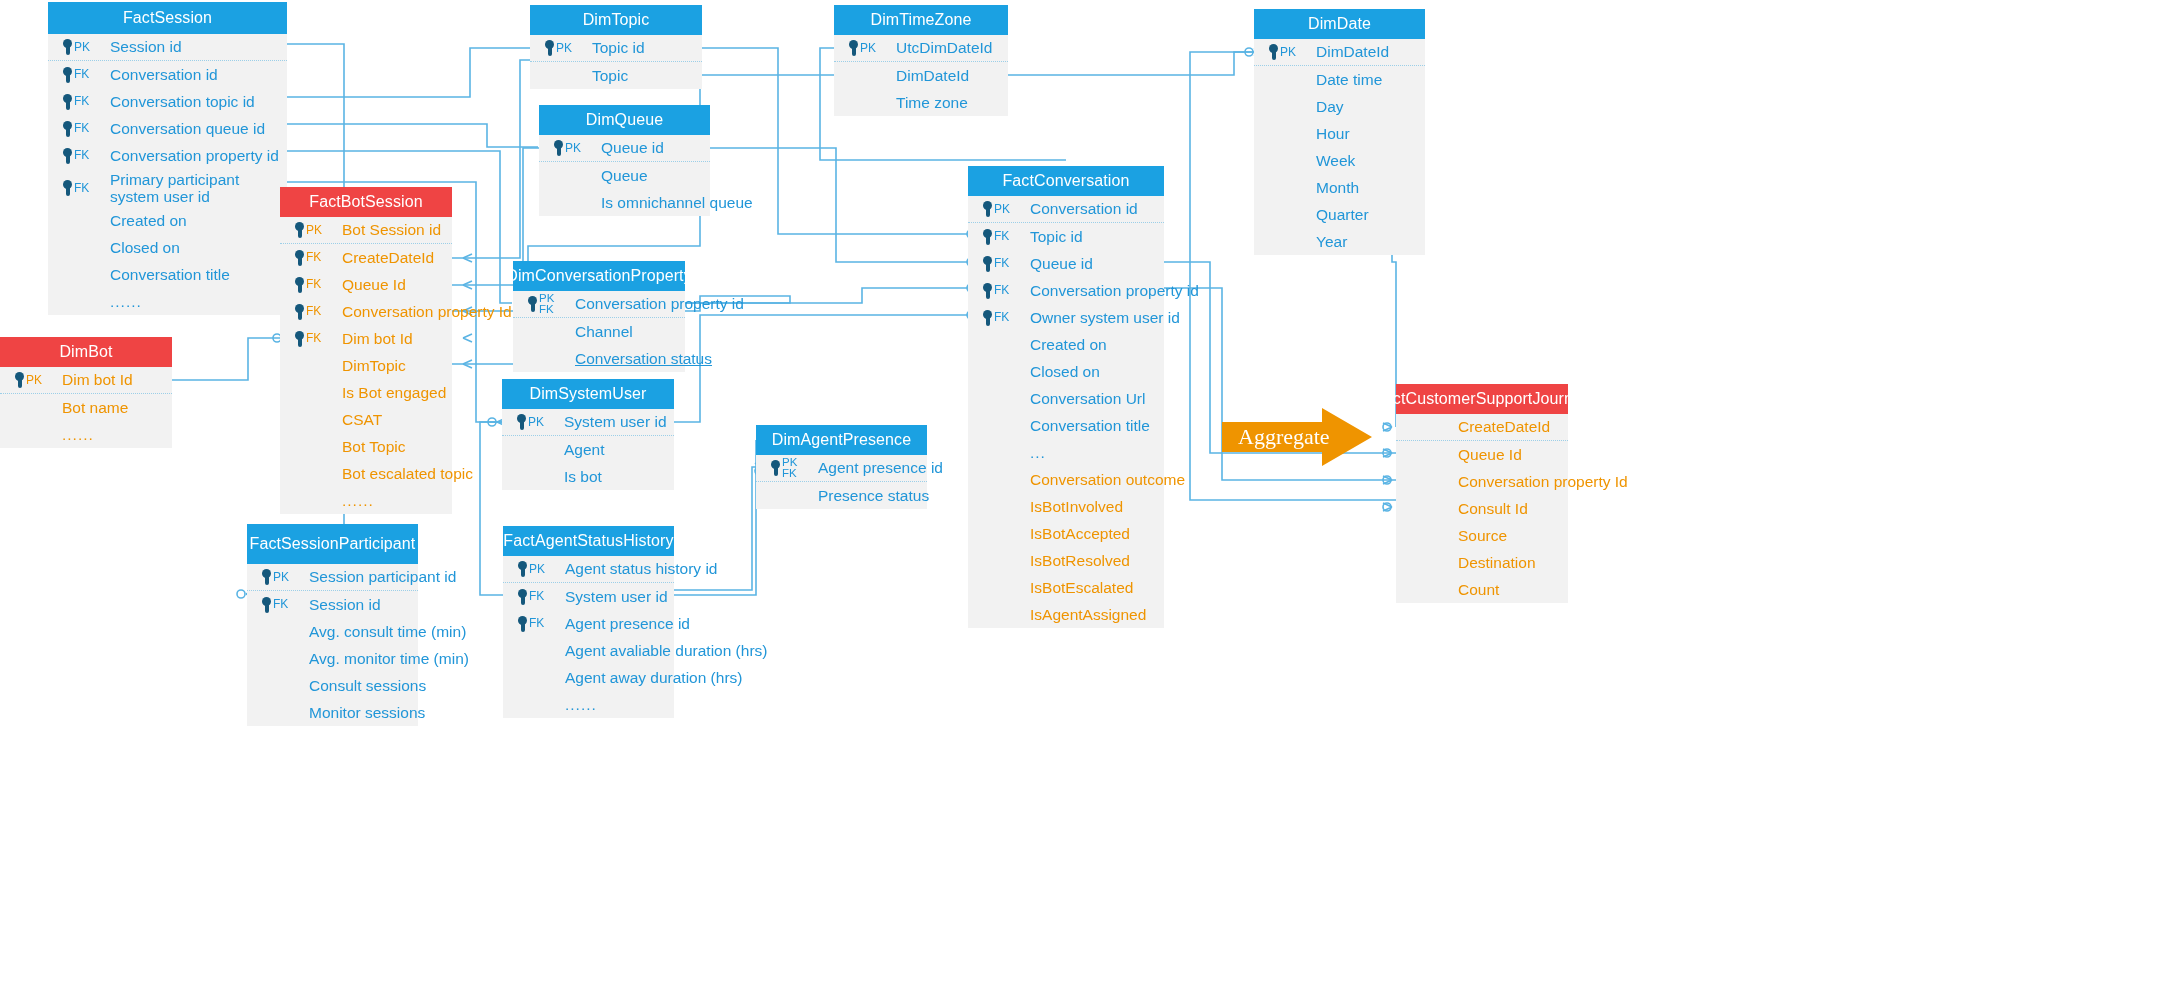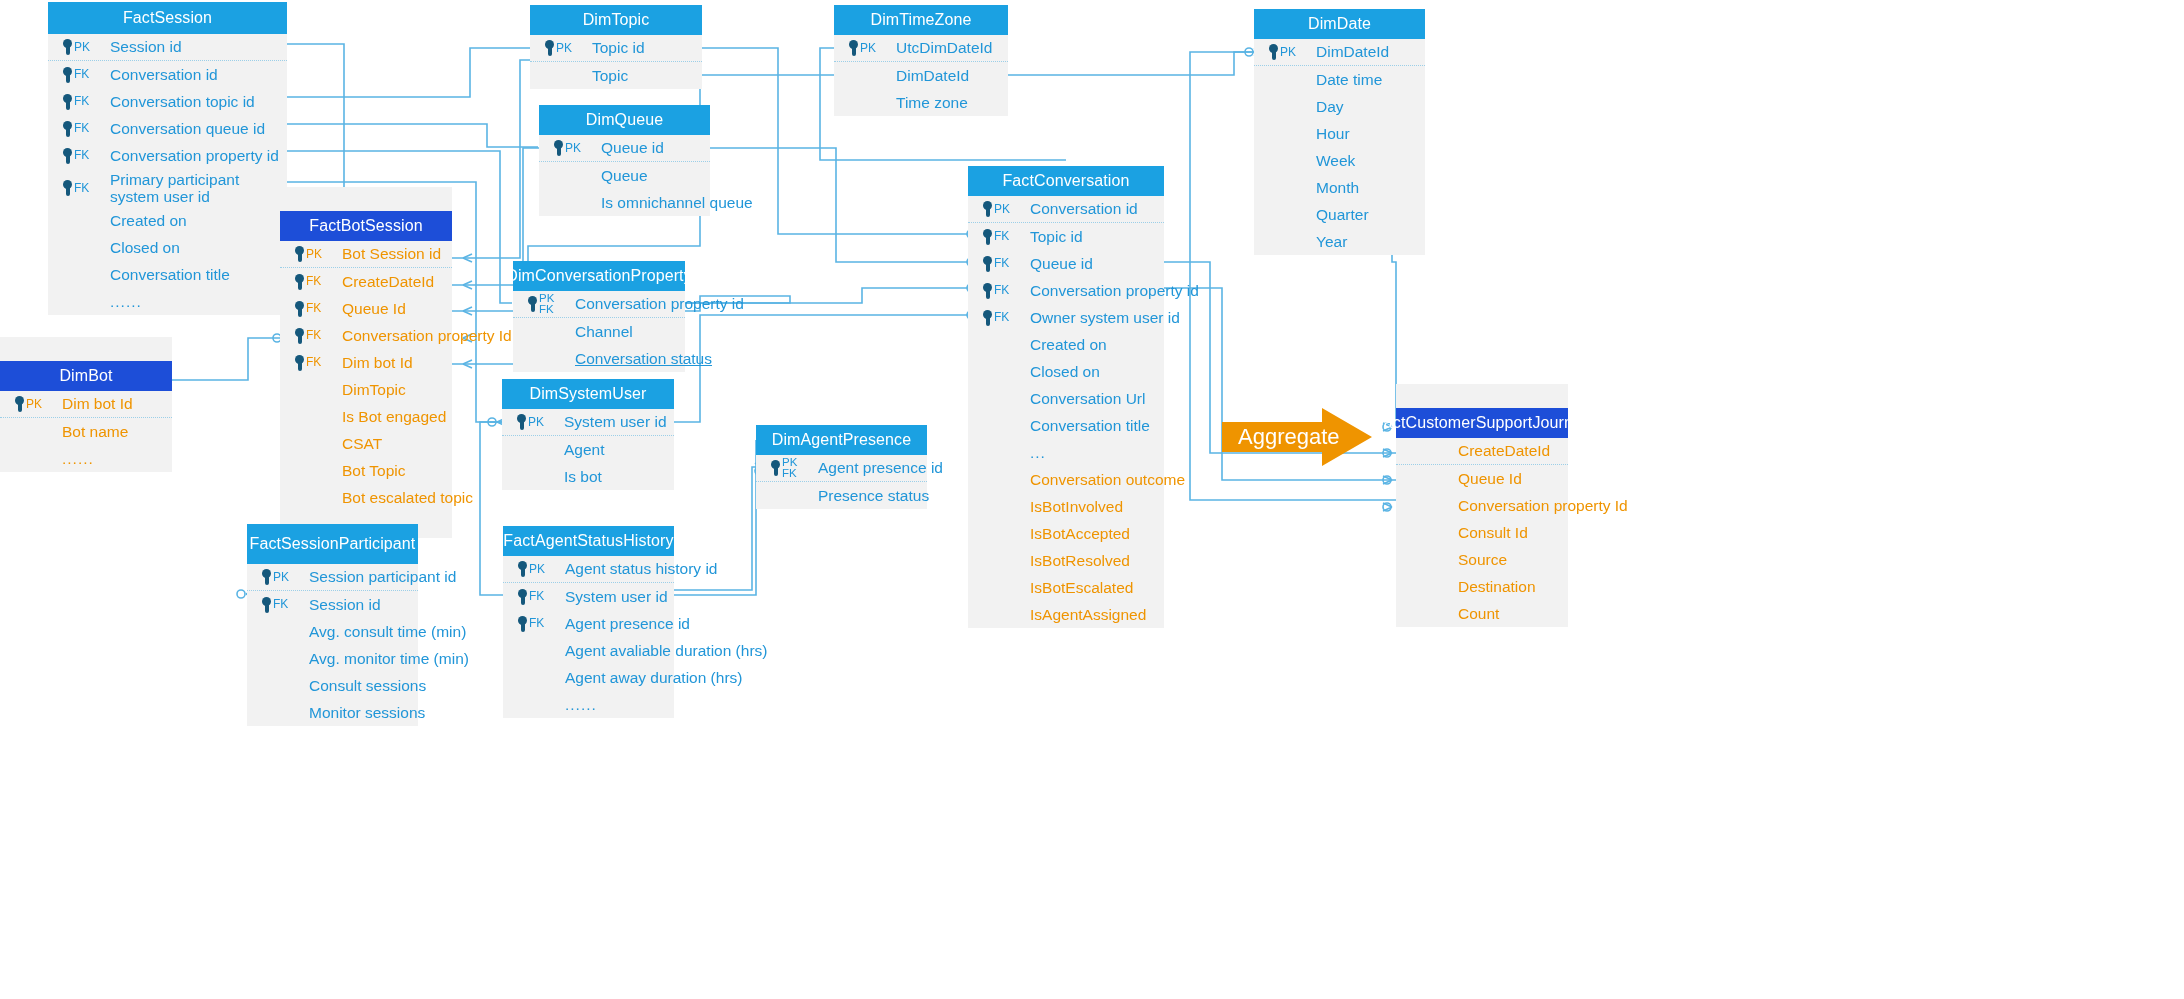--- a/index.html
+++ b/index.html
@@ -19,21 +19,21 @@
   }
   .ent-header{
     text-align:center;
     color:#ffffff;
     font-size:16px;
     letter-spacing:.1px;
     box-sizing:border-box;
     display:flex;align-items:center;justify-content:center;
   }
   .blue .ent-header{background:#1ba1e2;}
-  .orange .ent-header{background:#1d4ed8;margin-top:24px;}
+  .orange .ent-header{background:#ef4444;}
 
   .ent-body{padding:0;}
   .row{
     position:relative;
     display:flex;
     align-items:center;
     box-sizing:border-box;
     padding-left:14px;
     font-size:15.5px;
     white-space:nowrap;
@@ -65,21 +65,21 @@
     width:4px;height:10px;left:3.5px;top:6px;border-radius:0 0 2px 2px;
   }
   .ktag{font-size:12px;}
   .ktag.two{line-height:1.0;font-size:11.5px;}
   .label{padding-left:2px;}
   .label.wrap{white-space:normal;line-height:1.12;}
   .dots{letter-spacing:1px;}
 
   
   #aggregate{
-    position:absolute;z-index:6;
+    position:absolute;z-index:6;font-family:Liberation Serif, serif;
   }
   #aggregate .agg-text{
     position:absolute;left:0;top:0;width:100%;height:100%;
     display:flex;align-items:center;justify-content:flex-start;
     padding-left:16px;box-sizing:border-box;
     color:#ffffff;font-size:22px;
   }
 </style>
 </head>
 <body>

